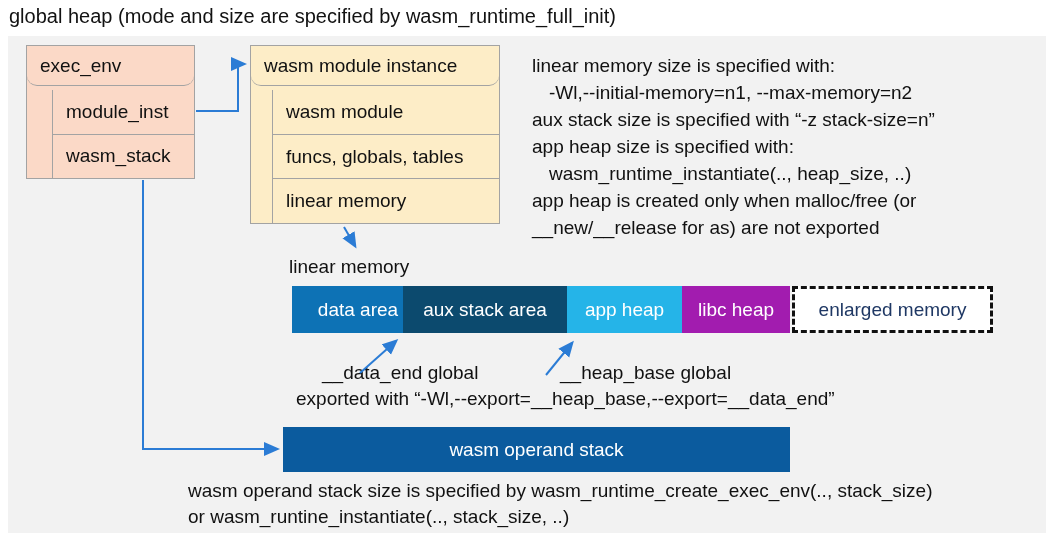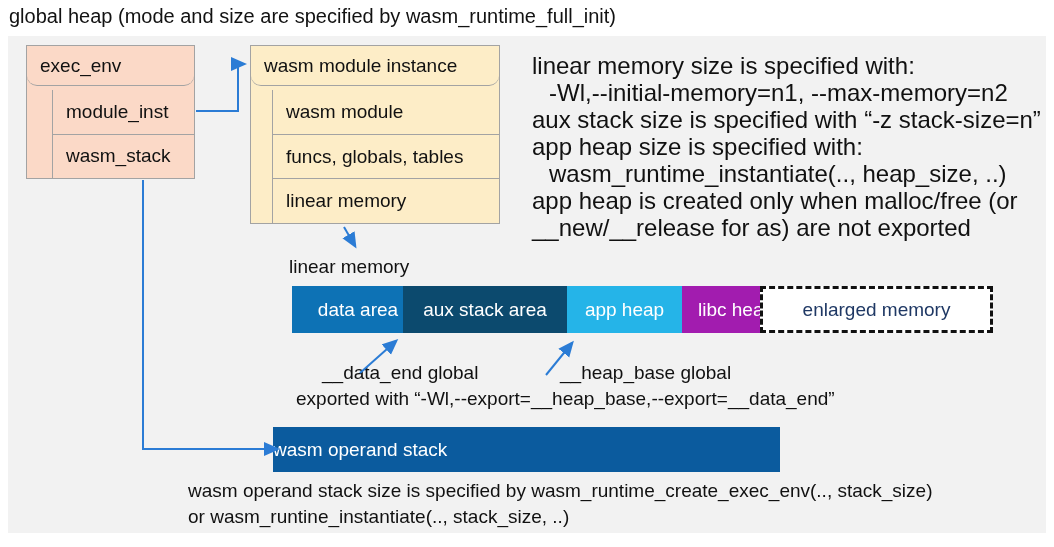--- a/index.html
+++ b/index.html
@@ -29,46 +29,46 @@
   .inst .strip{width:22px;}
   .rows{flex:1;display:flex;flex-direction:column;}
   .row{
     flex:1;border-bottom:1px solid #a3a3a3;box-sizing:border-box;
     display:flex;align-items:center;padding-left:13px;font-size:19px;white-space:nowrap;
   }
   .row:last-child{border-bottom:none;}
   .exec{left:26px;top:45px;width:169px;height:134px;}
   .inst{left:250px;top:45px;width:250px;height:179px;}
   
-  .notes-right{position:absolute;left:532px;top:52px;z-index:2;font-size:24px;line-height:27px;}
+  .notes-right{position:absolute;left:532px;top:52px;z-index:2;font-size:19px;line-height:27px;}
   .note-line{white-space:nowrap;}
   .note-indent{padding-left:17px;}
   
   .lm-label{position:absolute;left:289px;top:256px;font-size:19px;z-index:2;white-space:nowrap;}
   .seg{
     position:absolute;top:286px;height:47px;z-index:2;box-sizing:border-box;
     display:flex;align-items:center;justify-content:center;
     font-size:19px;color:#ffffff;white-space:nowrap;
   }
   .seg-data{left:292px;width:132px;}
   .seg-aux{left:403px;width:164px;}
   .seg-app{left:567px;width:115px;}
   .seg-libc{left:682px;width:108px;}
   .seg-enl{
-    left:760px;width:233px;background:#ffffff;
+    left:792px;width:201px;background:#ffffff;
     border:3px dashed #111111;
   }
   .annot{position:absolute;font-size:19px;z-index:2;white-space:nowrap;}
   .annot-dataend{left:322px;top:362px;}
   .annot-heapbase{left:560px;top:362px;}
   .annot-exported{left:296px;top:388px;}
   
   .opstack{
-    position:absolute;left:273px;top:427px;width:507px;height:45px;z-index:2;
-    display:flex;align-items:center;
+    position:absolute;left:283px;top:427px;width:507px;height:45px;z-index:2;
+    display:flex;align-items:center;justify-content:center;
     color:#ffffff;font-size:19px;white-space:nowrap;
   }
   .bottom-notes{position:absolute;left:188px;top:478px;z-index:2;font-size:19px;line-height:26px;}
   
   .overlay{position:absolute;inset:0;width:1054px;height:547px;z-index:4;pointer-events:none;}
 </style>
 </head>
 <body>
 
 <div class="stage">

